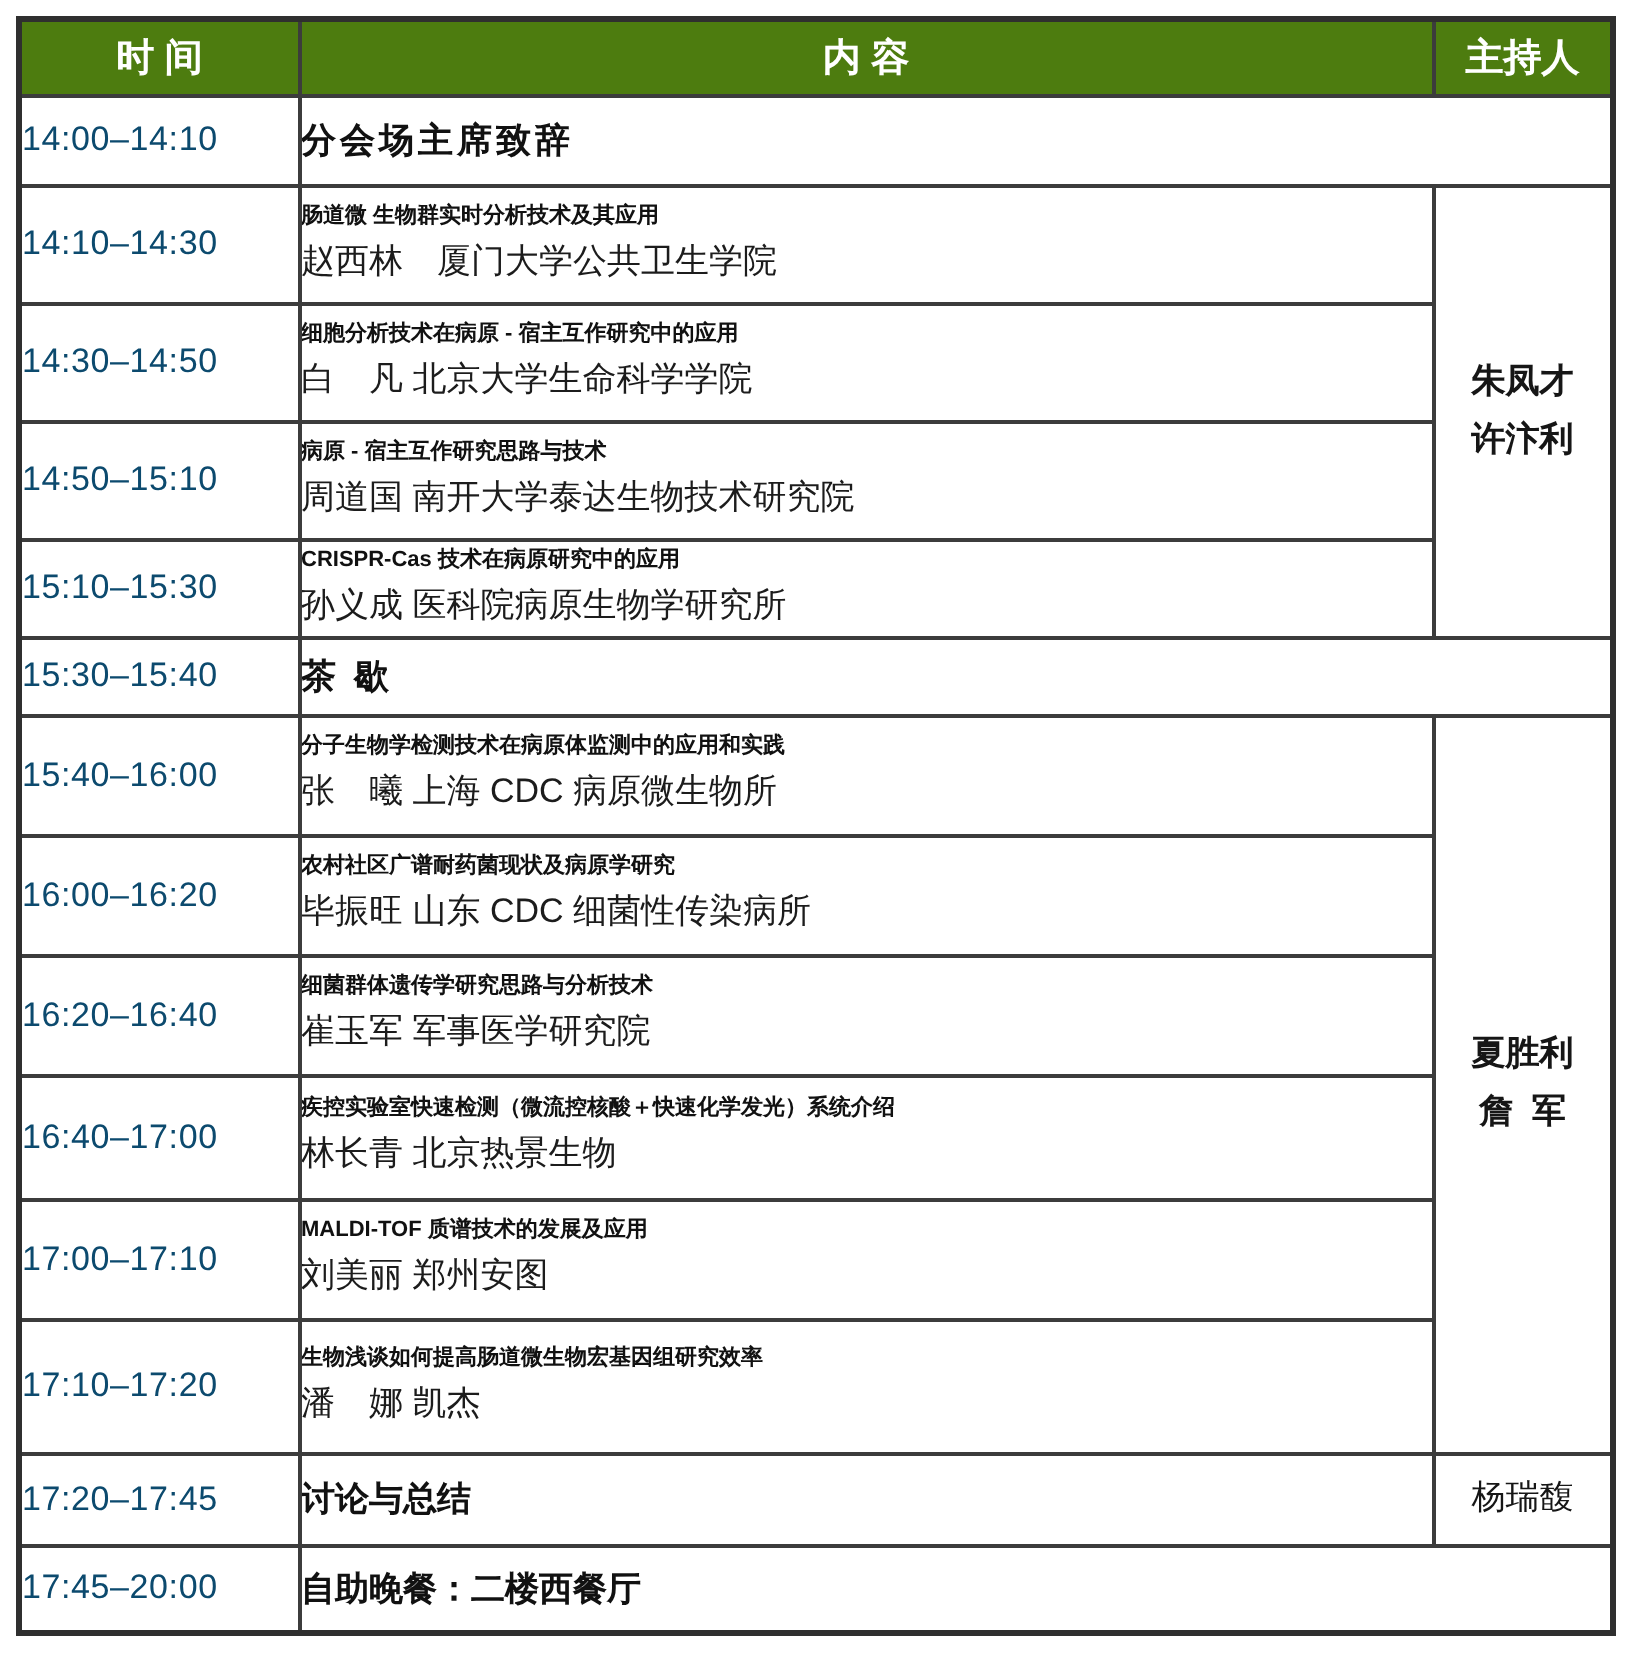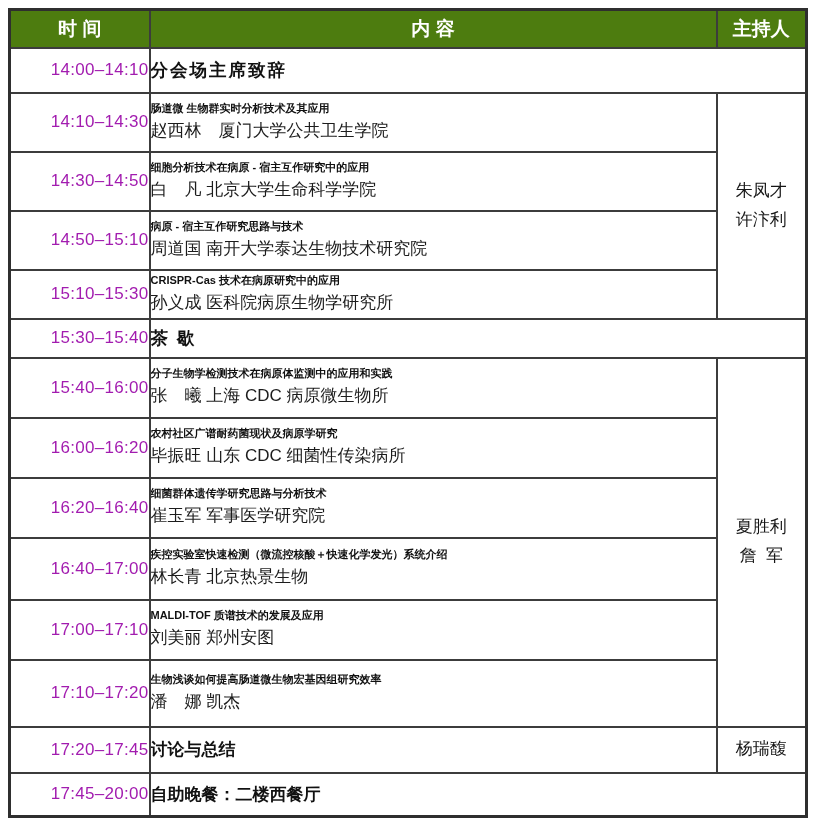--- a/index.html
+++ b/index.html
@@ -39,23 +39,23 @@
     background: #4d7c0f;
     color: #ffffff;
     font-weight: bold;
     font-size: 19px;
     text-align: center;
     height: 38px;
     border-color: #2f2f2f;
   }
 
   td.time {
-    text-align: right;
-    font-size: 17px;
-    color: #a21caf;
+    text-align: left;
+    font-size: 17px;
+    color: #0c4a6e;
     letter-spacing: 0.3px;
     white-space: nowrap;
   }
   td.content {
     padding: 4px 10px 4px 12px;
   }
   .talk-title {
     font-weight: bold;
     font-size: 11px;
     color: #111111;
@@ -75,21 +75,21 @@
     color: #111111;
     letter-spacing: 2px;
   }
   td.host {
     text-align: center;
     font-size: 17px;
     color: #161616;
     line-height: 1.7;
     padding: 2px;
   }
-  .host-line { display: block; white-space: pre; }
+  .host-line { display: block; white-space: pre; font-weight: bold; }
   td.plain-title {
     font-weight: bold;
     font-size: 17px;
     color: #111111;
     padding-left: 12px;
   }
 </style>
 </head>
 <body>
 

